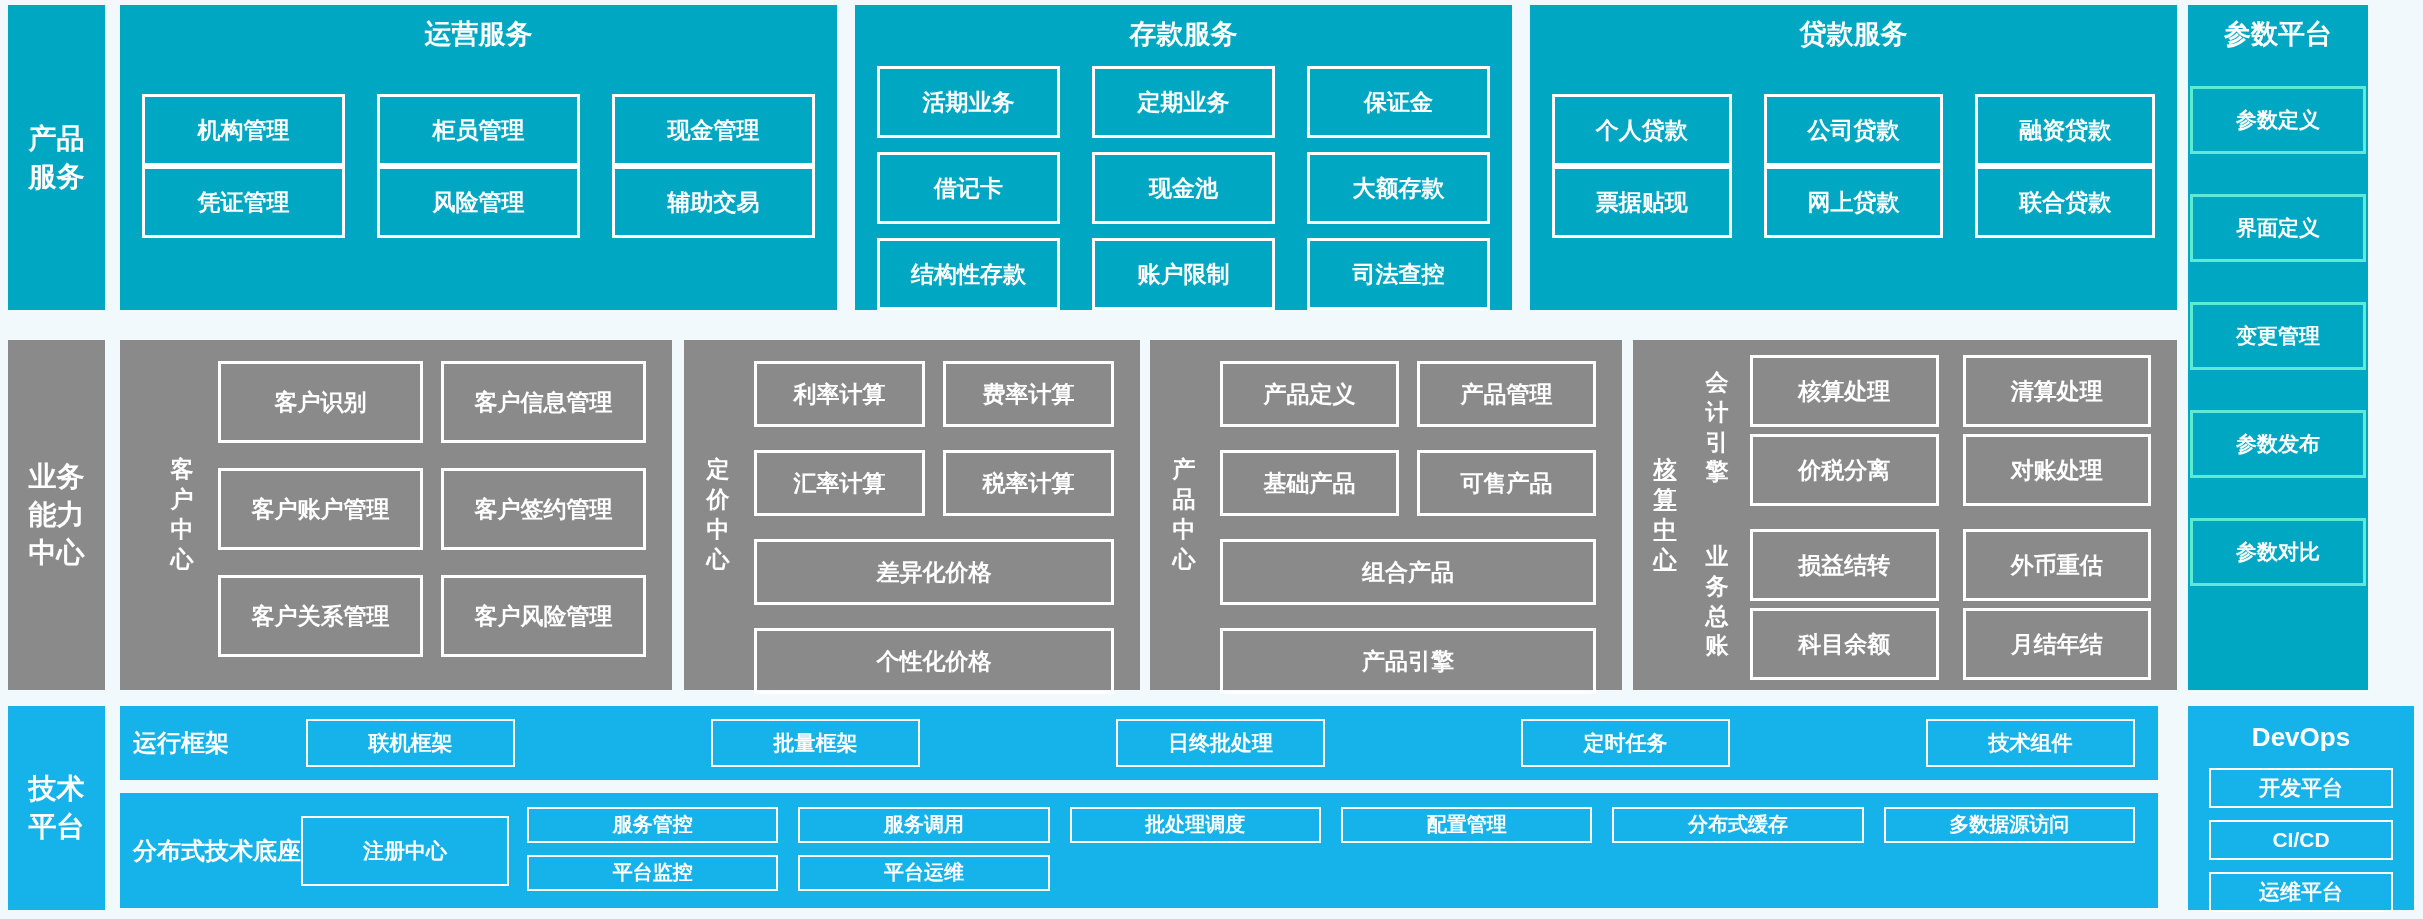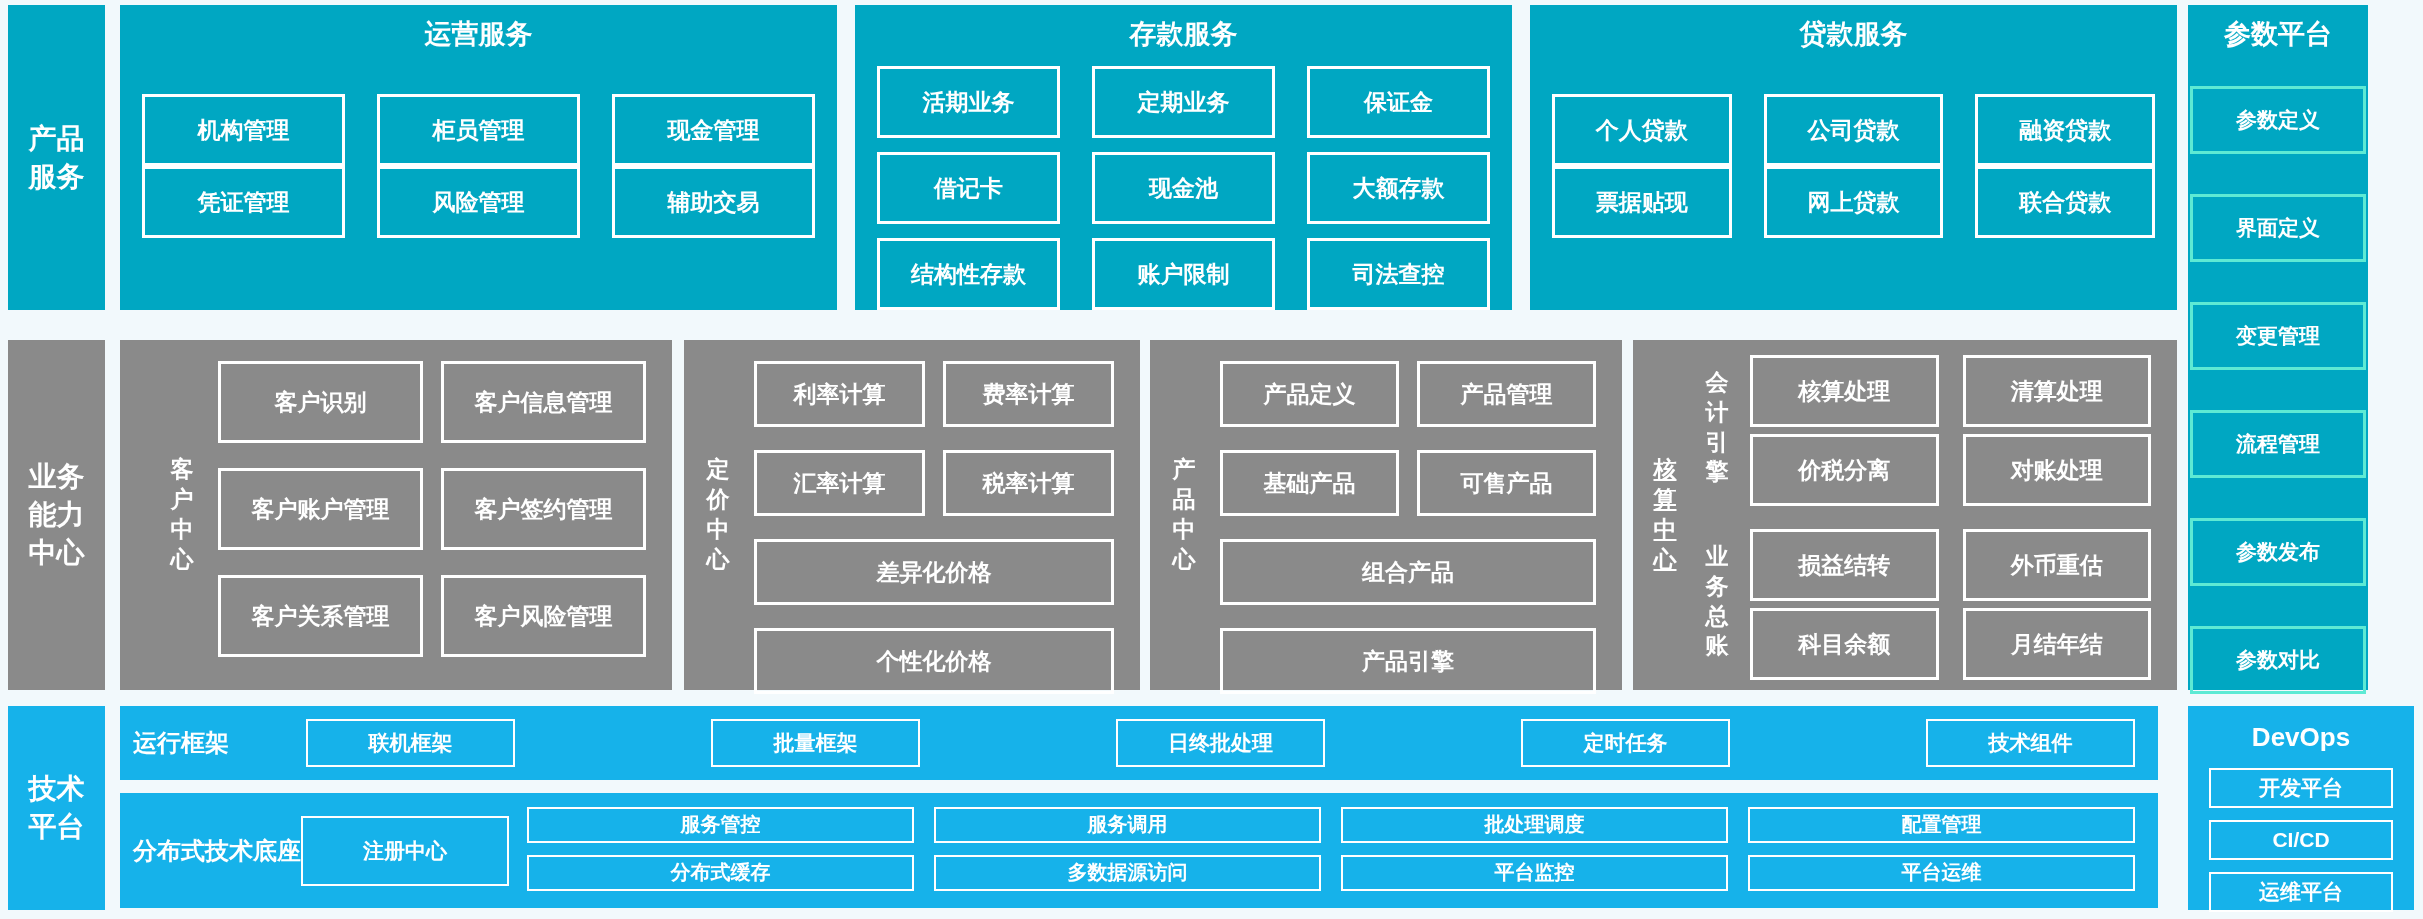--- a/index.html
+++ b/index.html
@@ -66,21 +66,21 @@
   
   .band{left:120px;width:2038px;display:flex;align-items:center;}
   .band-label{font-size:24px;font-weight:bold;margin-left:13px;flex:0 0 160px;white-space:nowrap;}
   #t-runtime{top:706px;height:74px;}
   .runtime-boxes{flex:1;display:flex;justify-content:space-between;margin:0 23px 0 13px;gap:36px;}
   .sbox{border:2px solid #fff;display:flex;align-items:center;justify-content:center;font-size:21px;font-weight:bold;white-space:nowrap;}
   .runtime-boxes .sbox{width:205px;height:44px;}
 
   #t-distributed{top:793px;height:115px;}
   .registry{width:204px;height:66px;flex:0 0 auto;}
-  .dist-grid{flex:1;display:grid;grid-template-columns:repeat(4,1fr);column-gap:20px;row-gap:12px;grid-auto-rows:36px;margin:0 23px 4px 18px;}
+  .dist-grid{flex:1;display:grid;grid-template-columns:repeat(6,1fr);column-gap:20px;row-gap:12px;grid-auto-rows:36px;margin:0 23px 4px 18px;}
   .dist-grid .sbox{font-size:20px;}
 
   
   .devops{left:2188px;top:706px;width:226px;height:204px;text-align:center;}
   .devops-title{font-size:26px;font-weight:bold;margin-top:16px;}
   .devops .sbox{width:180px;height:36px;margin:12px auto 0;font-size:21px;}
   .devops .sbox.first{margin-top:15px;}
 </style>
 </head>
 <body>
@@ -133,21 +133,20 @@
     <div class="wbox">联合贷款</div>
   </div>
 </div>
 
 <div class="abs param-col teal">
   <div class="panel-title">参数平台</div>
   <div class="param-list">
     <div class="param-box">参数定义</div>
     <div class="param-box">界面定义</div>
     <div class="param-box">变更管理</div>
-    <div class="param-box">流程管理</div>
     <div class="param-box">参数发布</div>
     <div class="param-box">参数对比</div>
   </div>
 </div>
 
 <div class="abs center gray" style="left:120px;width:552px;">
   <div class="vlabel">客户中心</div>
   <div class="center-grid rows3">
     <div class="wbox">客户识别</div>
     <div class="wbox">客户信息管理</div>

